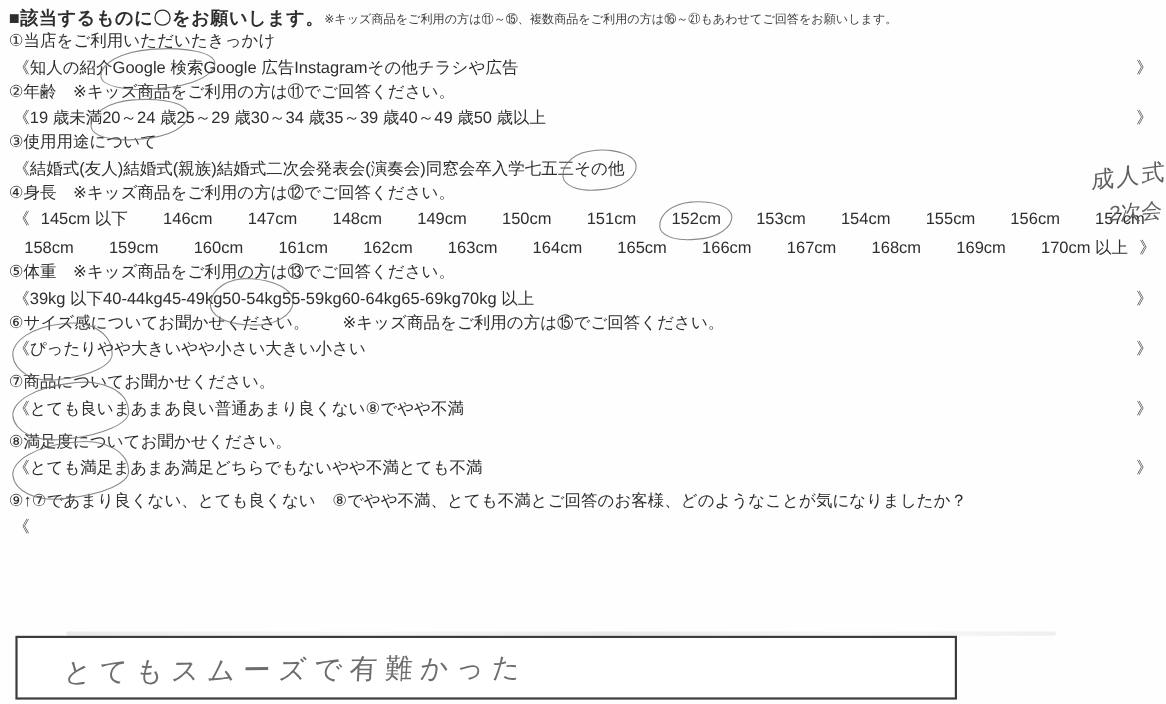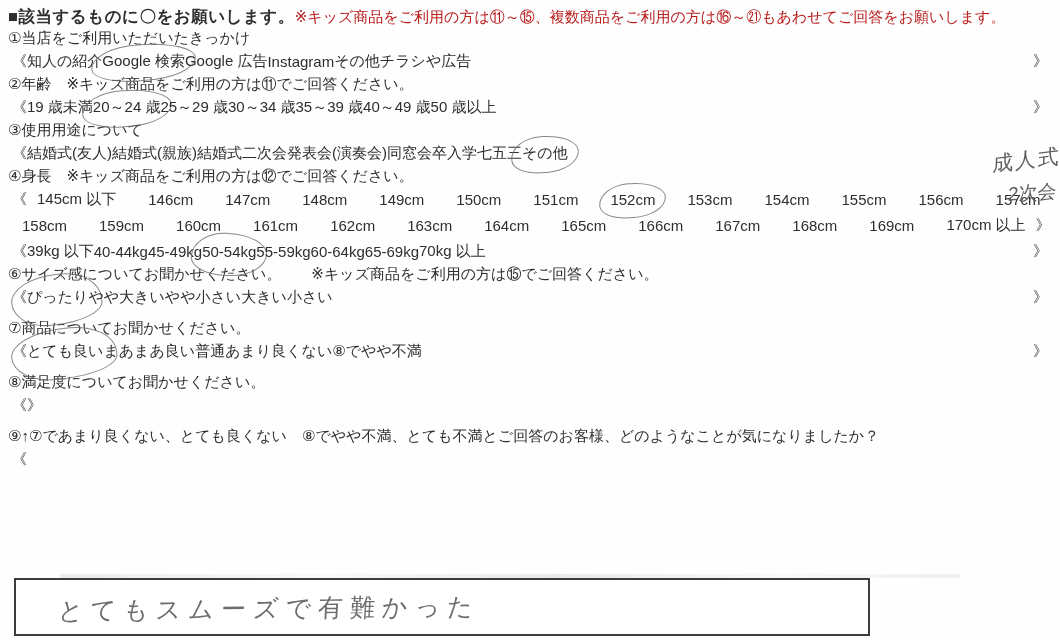--- a/index.html
+++ b/index.html
@@ -6,21 +6,21 @@
   body{
     width:1060px;height:640px;overflow:hidden;
     background:#fefefe;
     font-family:"Liberation Sans","DejaVu Sans",sans-serif;
     color:#2e2e2e;
     position:relative;
   }
   .page{padding:6px 8px 0 8px;position:relative;}
   .hdr{display:flex;align-items:center;white-space:nowrap;}
   .hdr-title{font-weight:bold;font-size:16.5px;letter-spacing:.5px;}
-  .hdr-note{font-size:15px;color:#b91c1c;}
+  .hdr-note{font-size:11px;color:#404040;}
   .q-label{margin-top:0;font-size:15px;line-height:20px;white-space:nowrap;}
   .q7 .q-label,.q8 .q-label,.q9 .q-label,.q10 .q-label{margin-top:8px;}
   .row{display:flex;align-items:center;height:26px;font-size:15px;padding:0 4px;}
   .opts{flex:1;display:flex;justify-content:flex-start;align-items:center;}
   .opts.tight{justify-content:space-between;padding:0 10px;gap:32px;}
   .brk{font-size:15px;color:#3a3a3a;flex:0 0 auto;}
   .opt{position:relative;white-space:nowrap;}
   
   .opt.circled::after{
     content:"";position:absolute;
@@ -146,20 +146,21 @@
           <span class="opt">167cm</span>
           <span class="opt">168cm</span>
           <span class="opt">169cm</span>
           <span class="opt">170cm 以上</span>
         </div>
       <span class="brk">》</span>
     </div>
   </div>
 
   <div class="q q5">
+    <div class="q-label">⑤体重　※キッズ商品をご利用の方は⑬でご回答ください。</div>
     <div class="row">
       <span class="brk">《</span>
       <div class="opts">
           <span class="opt">39kg 以下</span>
           <span class="opt">40-44kg</span>
           <span class="opt">45-49kg</span>
           <span class="opt circled">50-54kg</span>
           <span class="opt">55-59kg</span>
           <span class="opt">60-64kg</span>
           <span class="opt">65-69kg</span>
@@ -196,20 +197,27 @@
           <span class="opt">⑧でやや不満</span>
         </div>
       <span class="brk">》</span>
     </div>
   </div>
 
   <div class="q q8">
     <div class="q-label">⑧満足度についてお聞かせください。</div>
     <div class="row">
       <span class="brk">《</span>
+      <div class="opts">
+          <span class="opt circled">とても満足</span>
+          <span class="opt">まあまあ満足</span>
+          <span class="opt">どちらでもない</span>
+          <span class="opt">やや不満</span>
+          <span class="opt">とても不満</span>
+        </div>
       <span class="brk">》</span>
     </div>
   </div>
 
   <div class="q q9">
     <div class="q-label">⑨↑⑦であまり良くない、とても良くない　⑧でやや不満、とても不満とご回答のお客様、どのようなことが気になりましたか？</div>
     <div class="row">
       <span class="brk">《</span>
     </div>
   </div>

